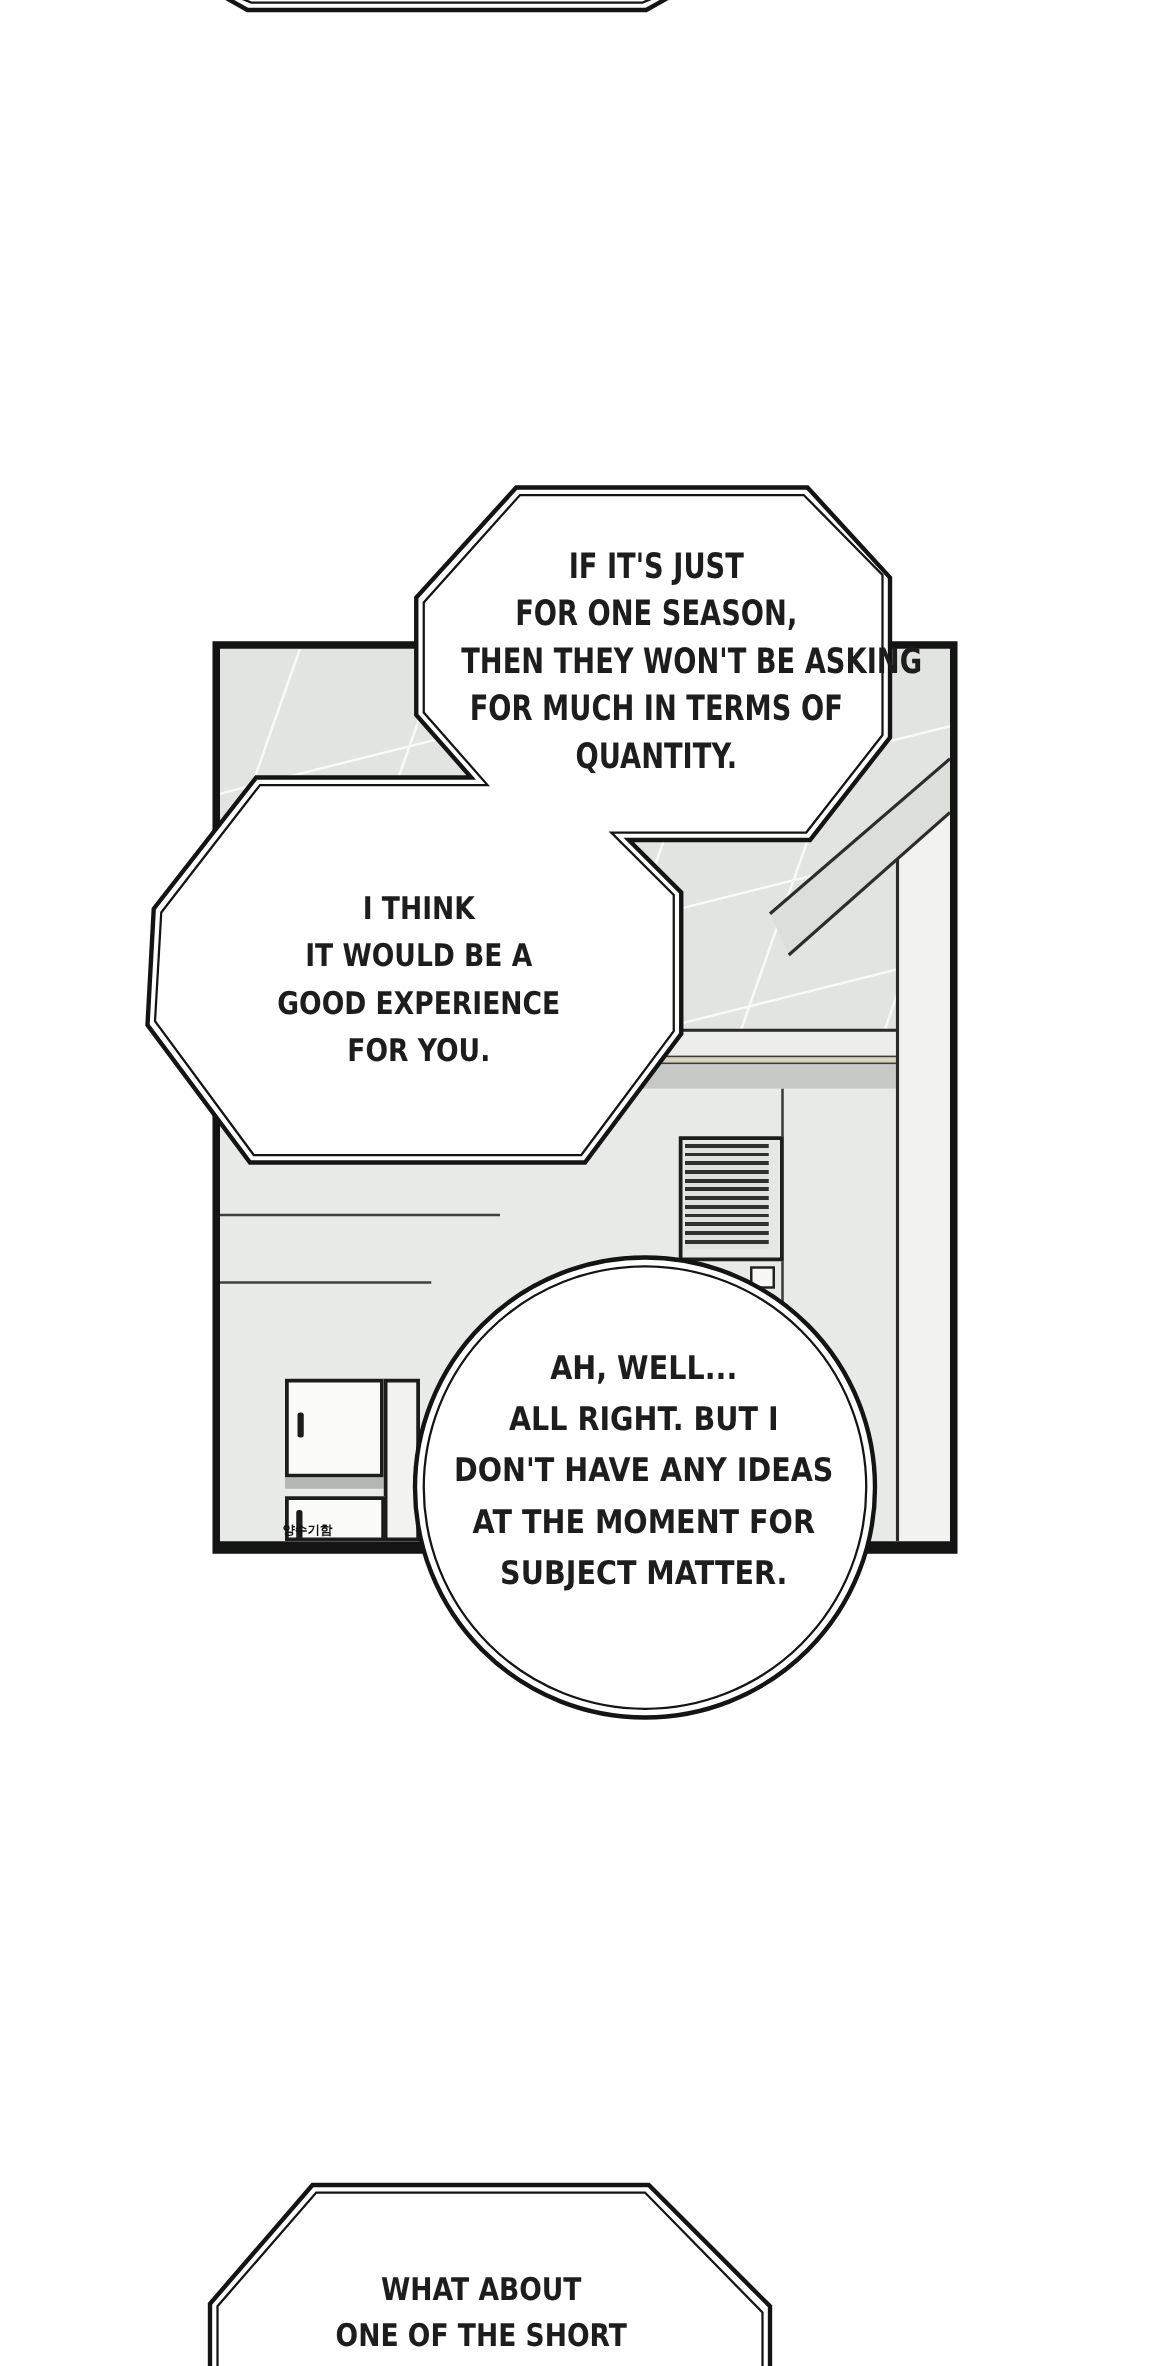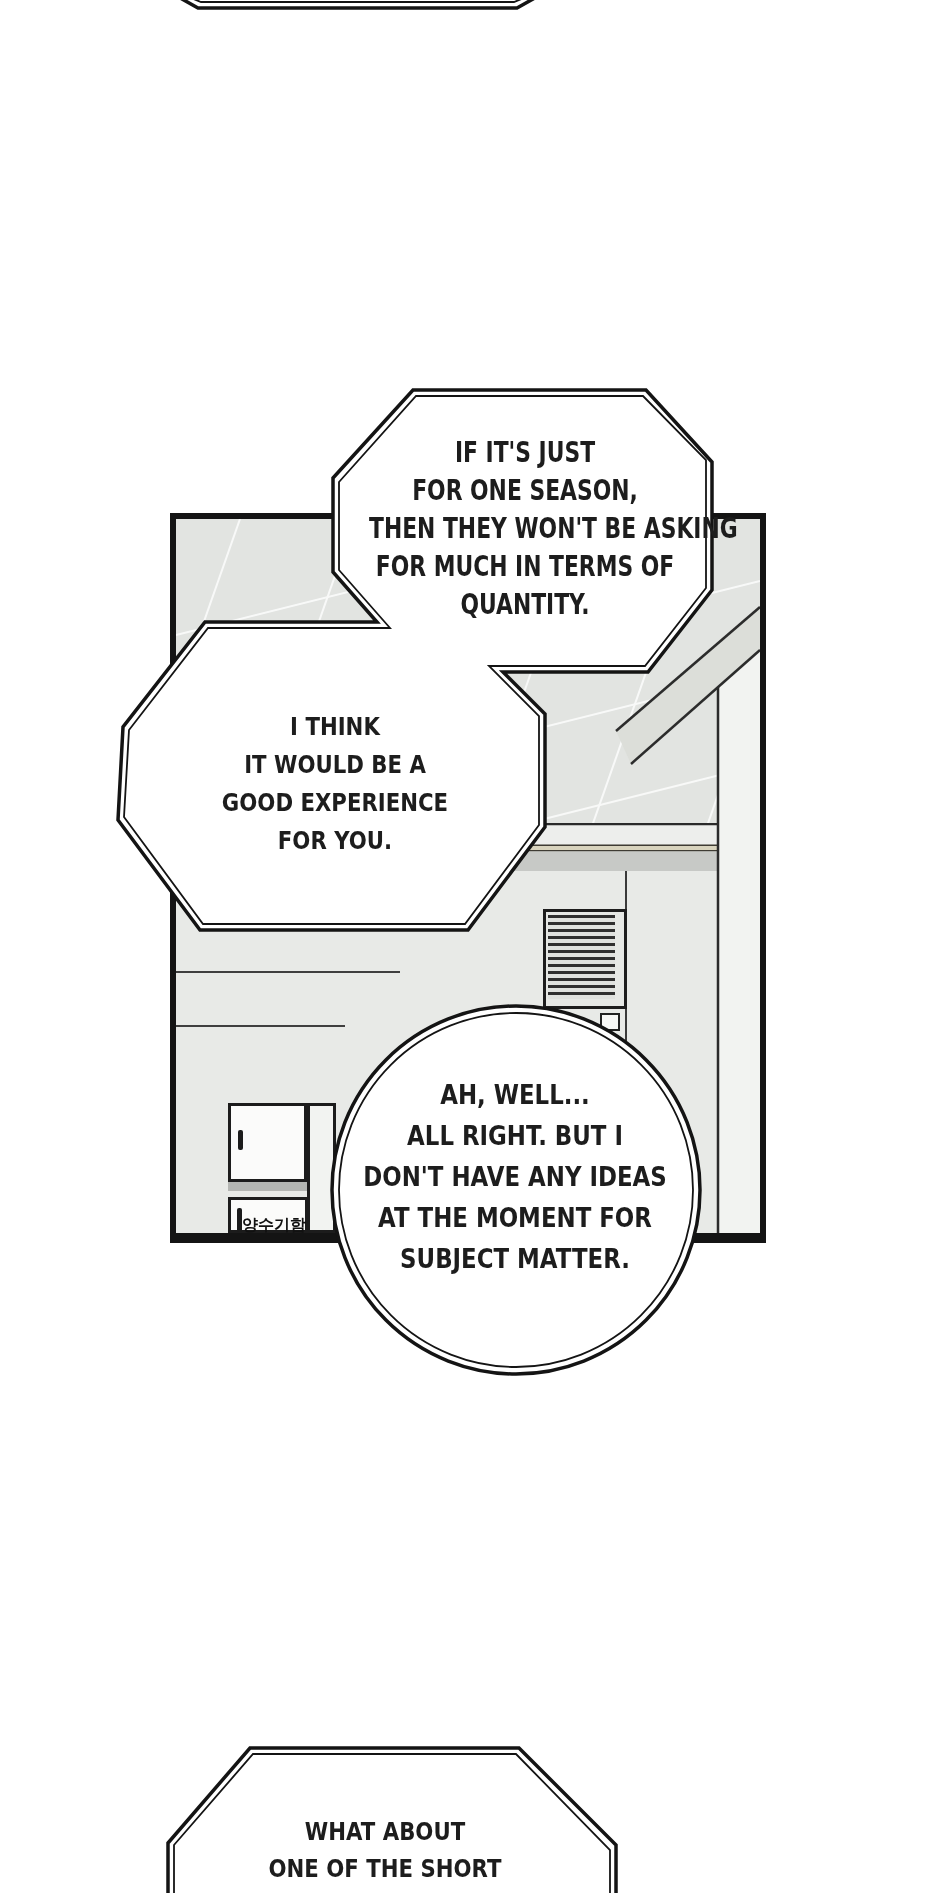--- a/index.html
+++ b/index.html
@@ -12,21 +12,21 @@
   .abs{position:absolute;}
   
   .vent{position:absolute;left:367px;top:390px;width:84px;height:100px;box-sizing:border-box;
         border:3px solid #1d1d1d;background:#e6e8e5;}
   .vent-slats{position:absolute;left:2px;top:3px;right:9px;bottom:7px;
         background:repeating-linear-gradient(180deg,#2f2f2f 0 3px,#dfe1de 3px 7px);}
   .small-box{position:absolute;left:424px;top:494px;width:20px;height:18px;box-sizing:border-box;
         border:2px solid #222;background:#f7f8f6;}
   .cab{box-sizing:border-box;border:3px solid #1c1c1c;background:#fbfbfa;position:absolute;}
   .handle{position:absolute;width:5px;background:#1c1c1c;border-radius:2px;}
-  .sign{position:absolute;left:66px;top:700px;width:64px;font-size:16px;font-weight:bold;
+  .sign{position:absolute;left:50px;top:700px;width:64px;font-size:10px;font-weight:bold;
         color:#111;letter-spacing:0px;line-height:12px;}
   
   .bubble-layer{position:absolute;left:0;top:0;width:940px;height:1893px;}
   
   .btext{position:absolute;text-align:center;color:#1d1d1d;font-weight:bold;
          font-family:"DejaVu Sans",sans-serif;white-space:nowrap;}
   .btext>div{width:100%;}
   .b1{left:325px;top:434px;width:400px;font-size:28px;line-height:38px;transform:scaleX(.78);}
   .b2{left:135px;top:708px;width:400px;font-size:25px;line-height:38px;transform:scaleX(.85);}
   .b3{left:315px;top:1075px;width:400px;font-size:26px;line-height:41px;transform:scaleX(.88);}

